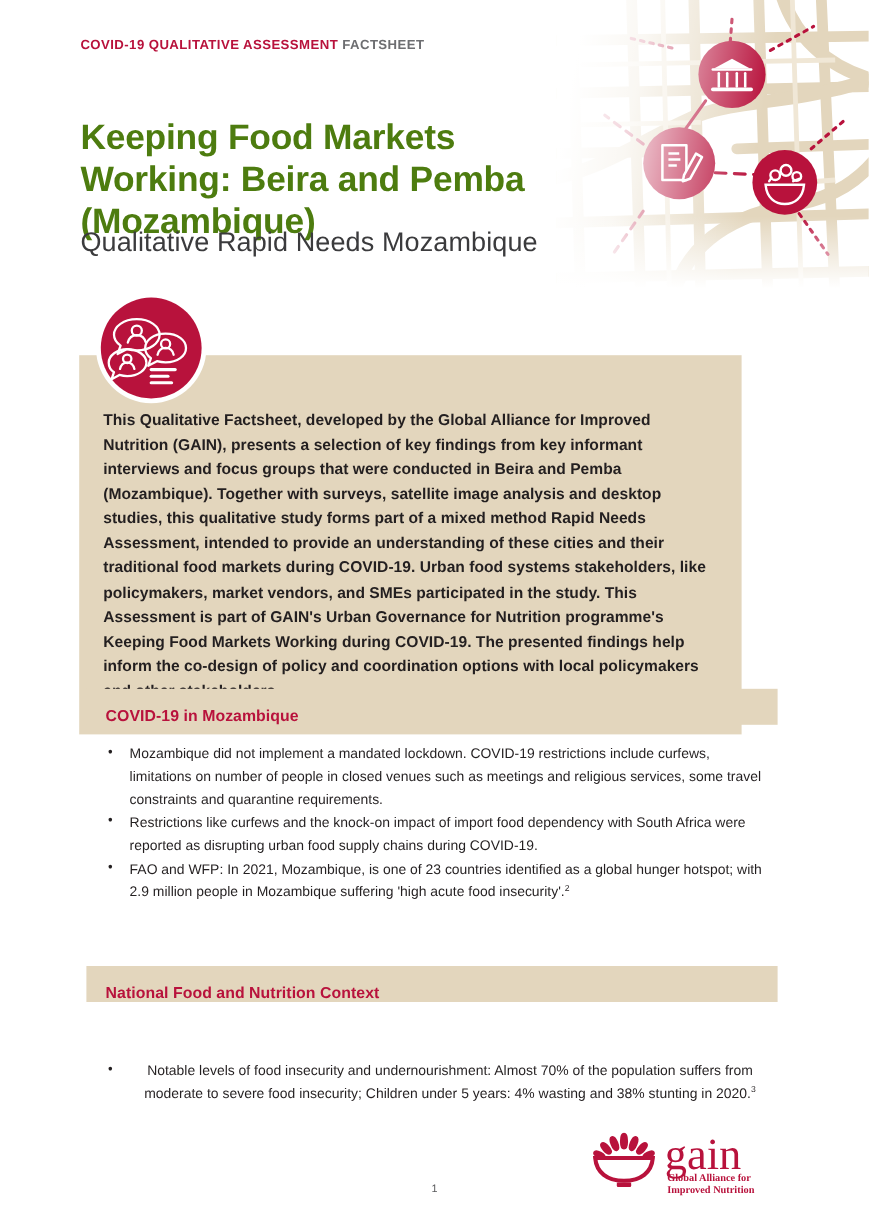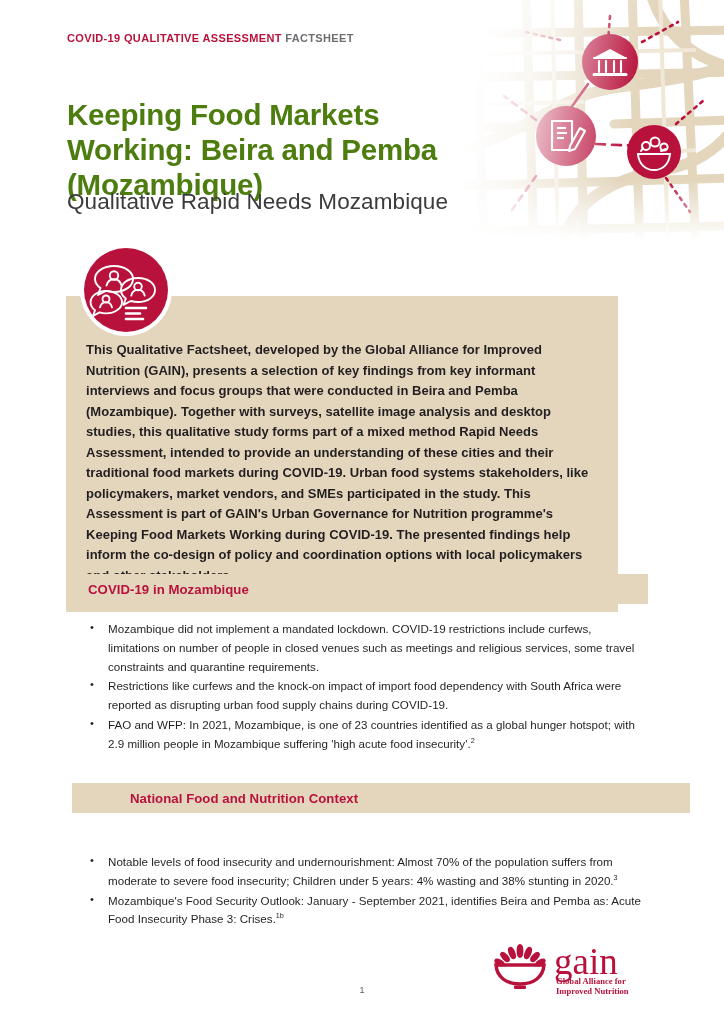--- a/index.html
+++ b/index.html
@@ -112,21 +112,21 @@
   .intro-icon svg { display: block; }
 
   
   .section-bar {
     position: absolute;
     left: 72px;
     width: 576px;
     height: 30px;
     background: #e3d6bd;
     display: flex;
-    align-items: center;
+    align-items: flex-end;
   }
   .section-bar-label {
     margin-left: 16px;
     font-size: 13.2px;
     font-weight: bold;
     color: #b8123c;
     letter-spacing: 0.05px;
   }
 
   
@@ -299,27 +299,26 @@
   <div class="section-bar" style="top:574px;">
     <span class="section-bar-label">COVID-19 in Mozambique</span>
   </div>
 
   <div class="bullets" style="top:620px;">
     <div class="bullet"><span>Mozambique did not implement a mandated lockdown. COVID-19 restrictions include curfews, limitations on number of people in closed venues such as meetings and religious services, some travel constraints and quarantine requirements.</span><sup></sup></div>
     <div class="bullet"><span>Restrictions like curfews and the knock-on impact of import food dependency with South Africa were reported as disrupting urban food supply chains during COVID-19.</span><sup></sup></div>
     <div class="bullet"><span>FAO and WFP: In 2021, Mozambique, is one of 23 countries identified as a global hunger hotspot;  with 2.9 million people in Mozambique suffering 'high acute food insecurity'.</span><sup>2</sup></div>
   </div>
 
-  <div class="section-bar" style="top:783px;padding-left:42px;">
+  <div class="section-bar" style="top:805px;">
     <span class="section-bar-label">National Food and Nutrition Context</span>
   </div>
 
-  <div class="bullets" style="top:853px;">
+  <div class="bullets" style="top:884px;text-align:center;">
     <div class="bullet"><span>Notable levels of food insecurity and undernourishment: Almost 70% of the population suffers from moderate to severe food insecurity; Children under 5 years: 4% wasting and 38% stunting in 2020.</span><sup>3</sup></div>
-    <div class="bullet"><span>Mozambique's Food Security Outlook: January - September 2021, identifies Beira and Pemba as:  Acute Food Insecurity Phase 3: Crises.</span><sup>1b</sup></div>
   </div>
 
   <div class="page-number">1</div>
 
   <div class="gain-logo">
     <svg width="172" height="62" viewBox="0 0 172 62" xmlns="http://www.w3.org/2000/svg">
       <g fill="#b8123c">
         <g transform="translate(30,24)">
           <g stroke="#b8123c" stroke-width="2" fill="#b8123c">
             <ellipse cx="0" cy="-9" rx="2.4" ry="6" transform="rotate(0)"></ellipse>

